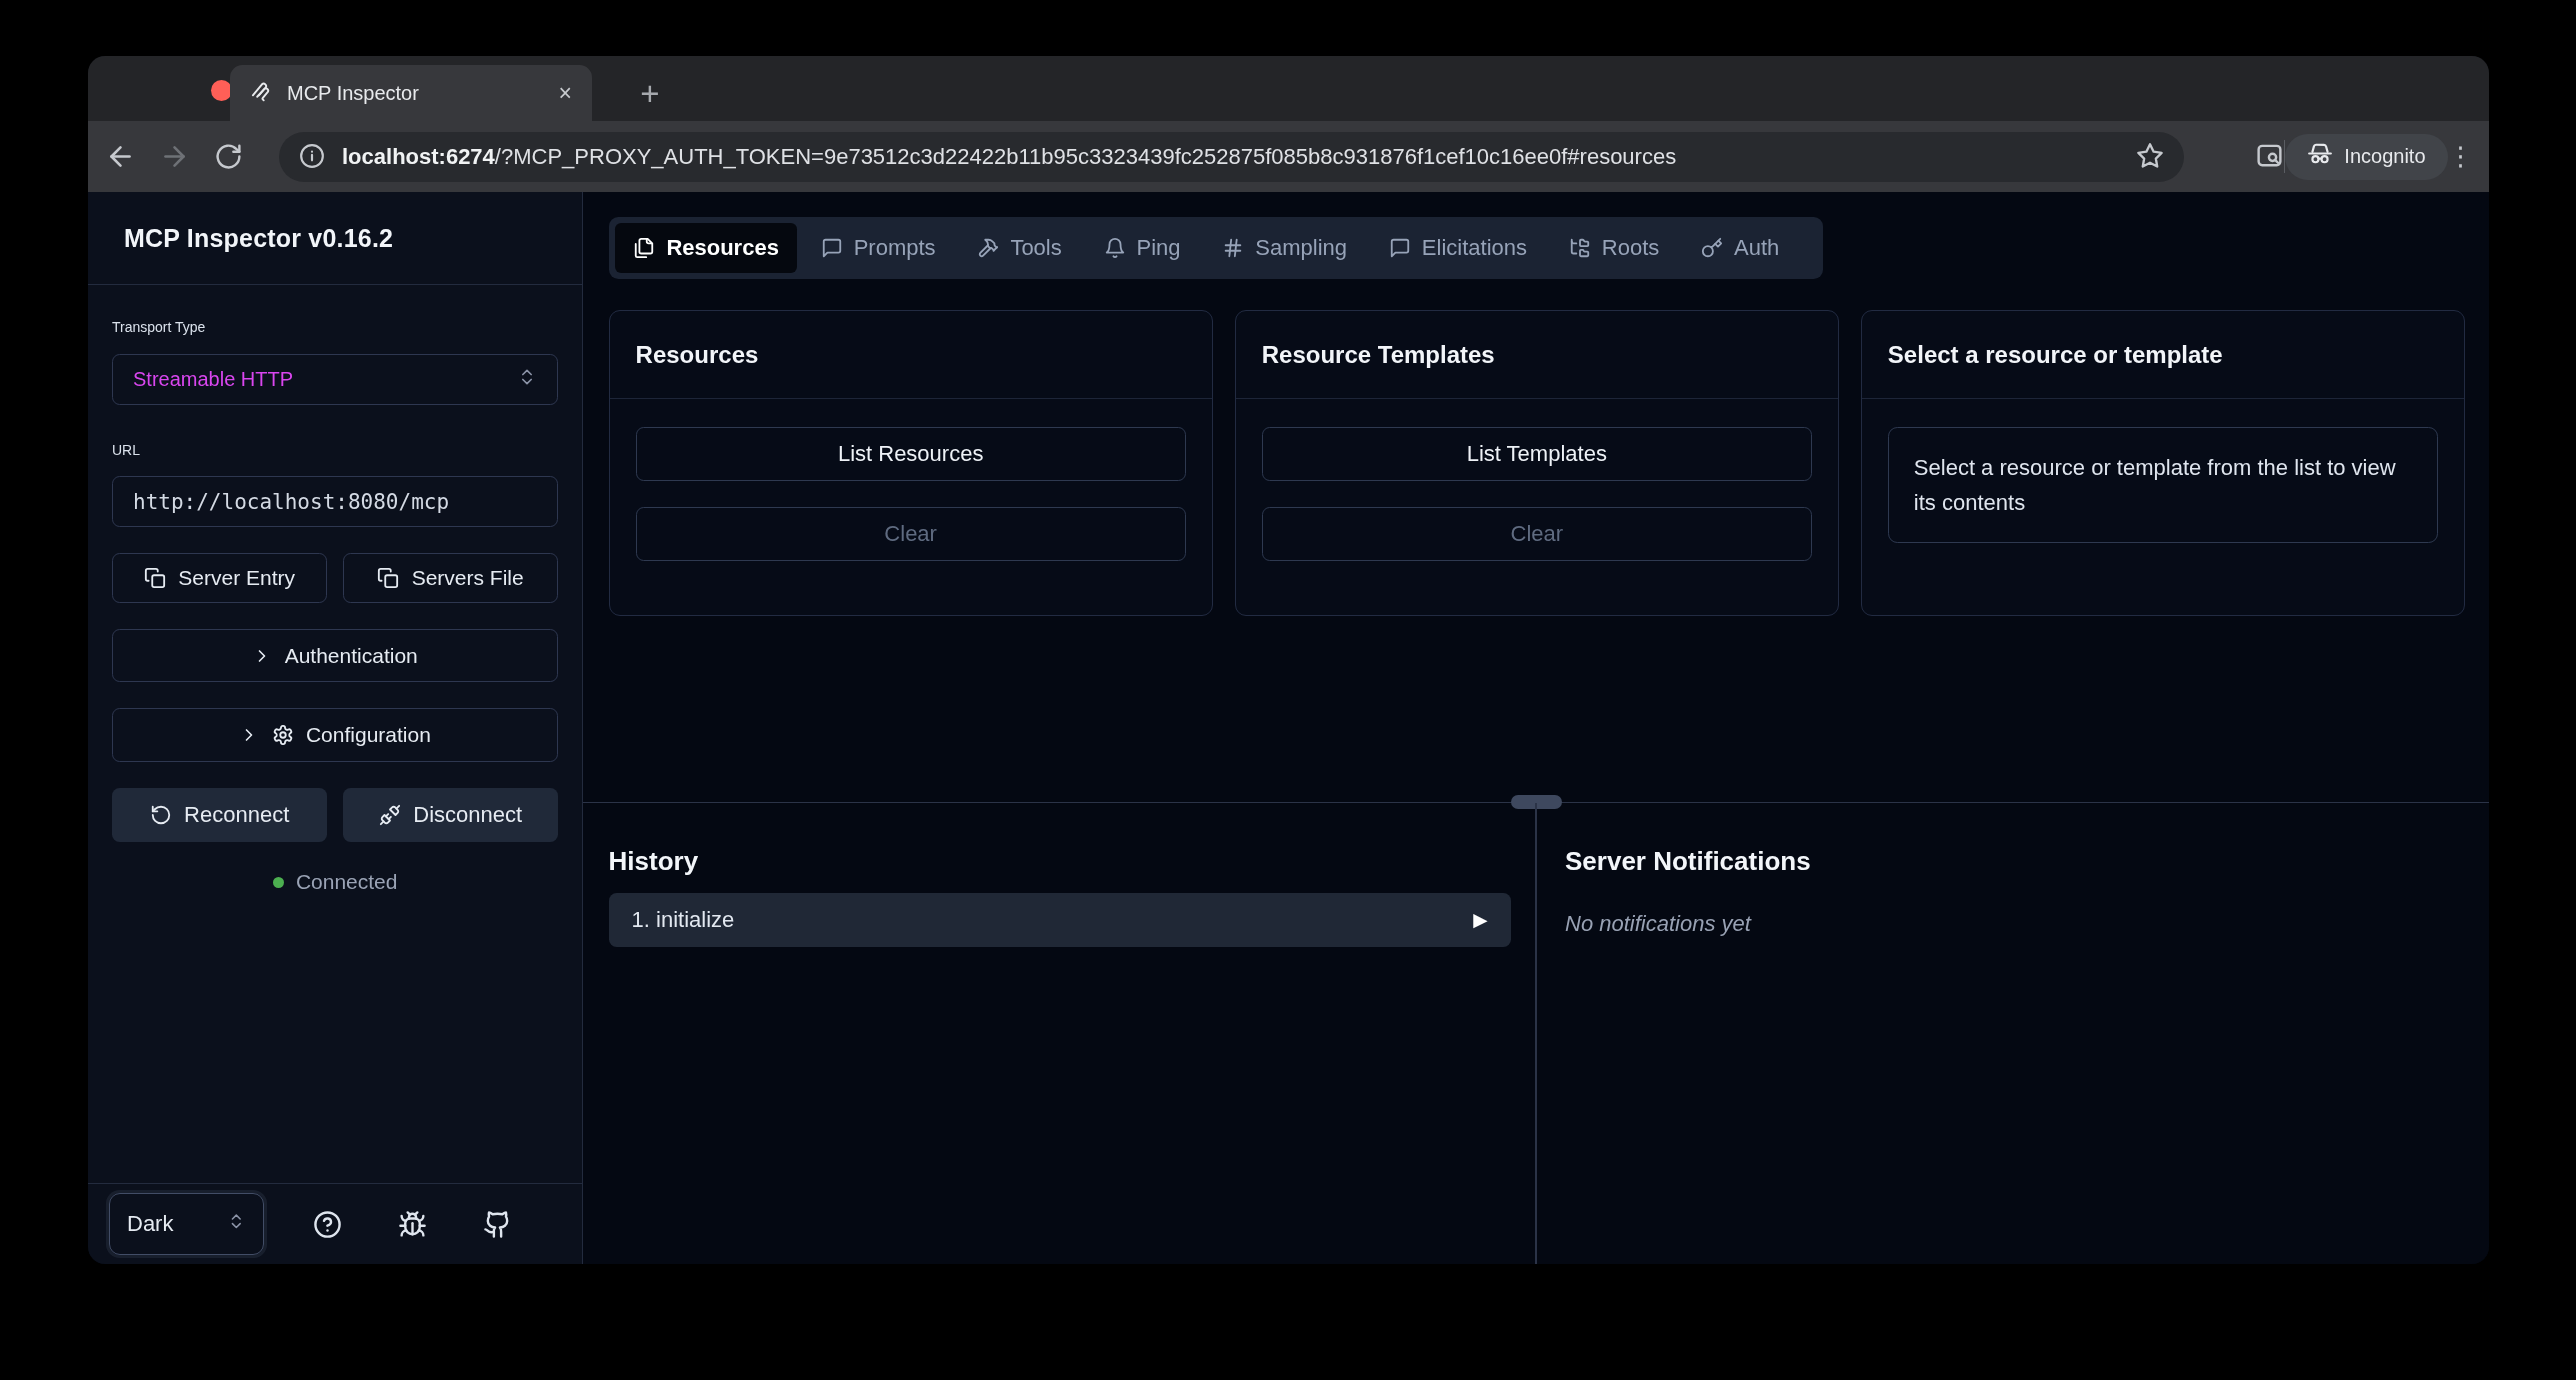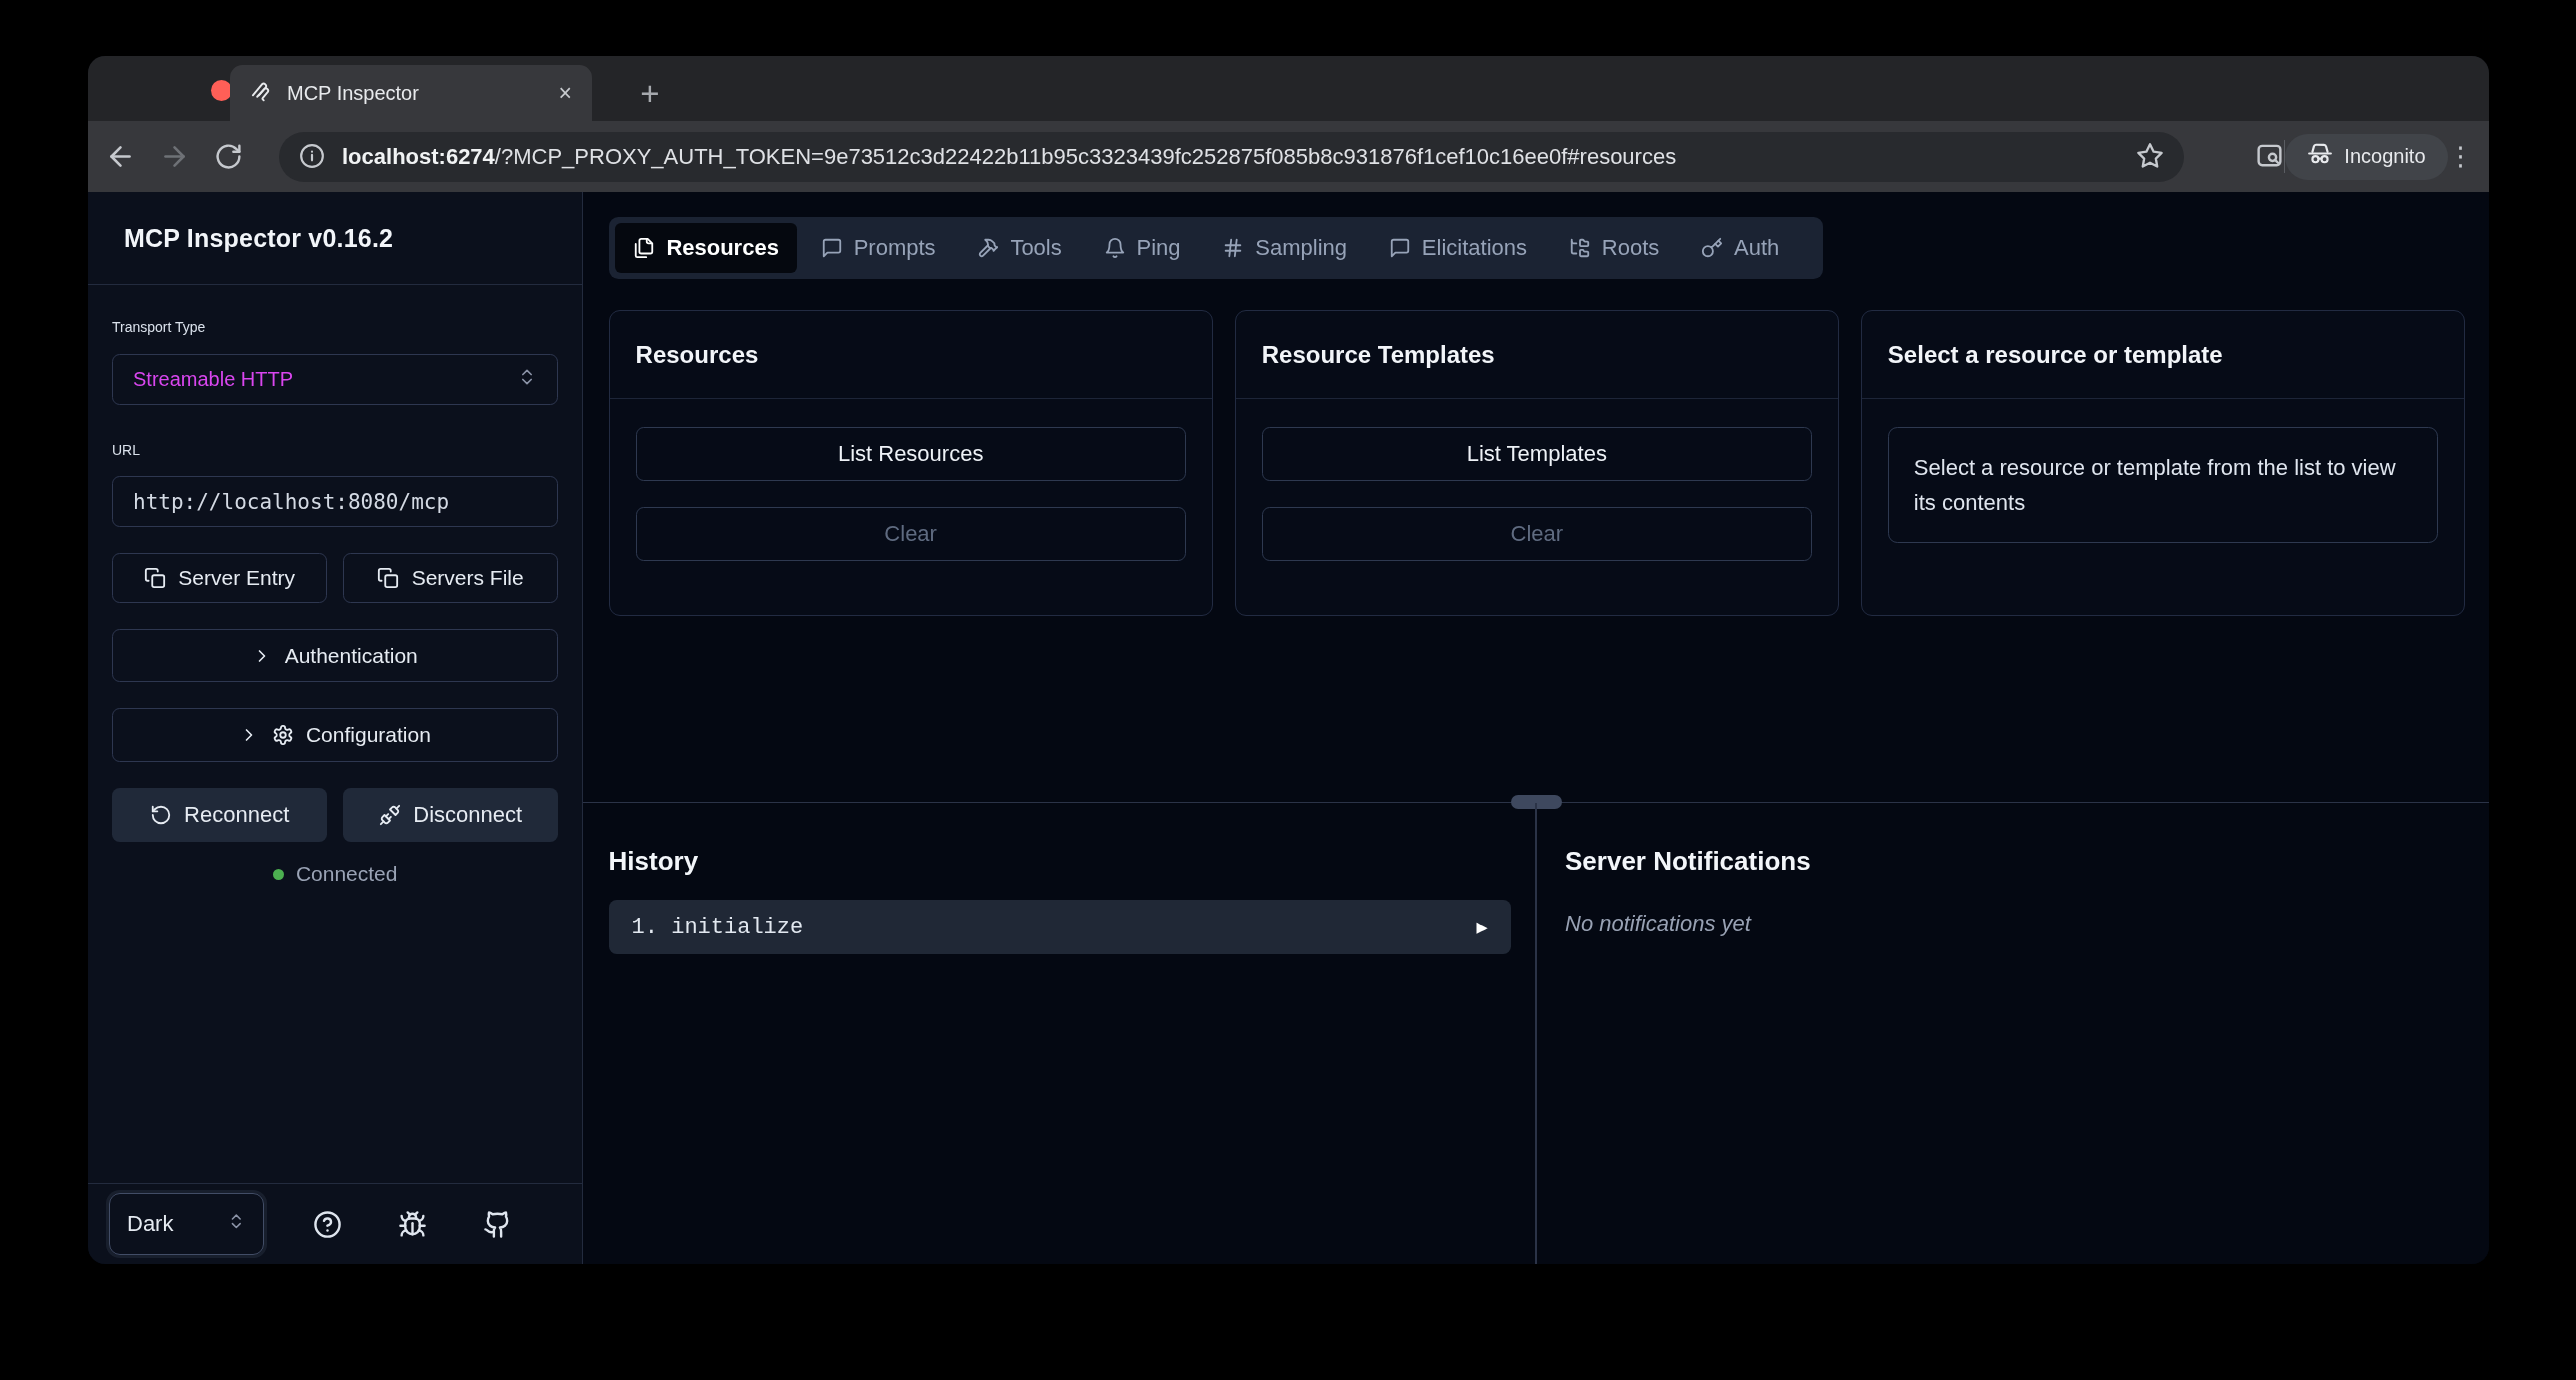--- a/index.html
+++ b/index.html
@@ -48,21 +48,21 @@
   .sb-select, .sb-input { width:100%; height:51px; border:1.5px solid #2e3750; border-radius:7.7px;
              display:flex; align-items:center; padding:0 20px; color:#d946ef; font-size:20px;
              background:transparent; justify-content:space-between; }
   .sb-input { font-family:"DejaVu Sans Mono", monospace; color:#d4dae4; font-size:21px; }
   .gap-lg { height:37px; } .gap-md { height:26px; }
   .btn-row { display:flex; gap:16px;align-items:center; }
   .btn { height:50px; border:1.5px solid #2e3750; border-radius:7.7px; background:transparent;
          color:#e6ebf2; font-size:21px; display:flex; align-items:center; justify-content:center;
          gap:12.4px; flex:1; font-family:inherit; }
   .btn.filled { background:#202939; border:none; height:54px; font-size:22px; }
-  .status { margin-top:20px; display:flex; align-items:center; justify-content:center; gap:12.4px;
+  .status { margin-top:28px; display:flex; align-items:center; justify-content:center; gap:12.4px;
             color:#9aa3b5; font-size:21px; }
   .dot { width:11px; height:11px; border-radius:50%; }
   .sb-footer { position:absolute; left:0; right:0; bottom:0; height:81px;
                border-top:1.5px solid #232b3e; display:flex; align-items:center; padding:0 21px;
                gap:0; }
   .theme-select { width:155px; height:62px; border:1.5px solid #424d66; border-radius:11px;
                   box-shadow:0 0 0 3.1px rgba(150,165,200,.10); display:flex; align-items:center;
                   justify-content:space-between; padding:0 17px; color:#e6ebf2; font-size:22px; }
   .foot-ic { width:85px; display:flex; justify-content:center; color:#dfe5ee; background:none;
              border:none; }
@@ -90,23 +90,23 @@
             font-size:22px; line-height:1.6; }
 
   .bottom { position:absolute; left:0; right:0; top:610px; bottom:0; border-top:1.5px solid #2b3347; }
   .vsep { position:absolute; left:952px; top:0; bottom:0; width:1.5px; background:#2b3347; }
   .grip { position:absolute; left:928px; top:-7.7px; width:51px; height:14px; border-radius:7px;
           background:#3e485e; }
   .pane { position:absolute; top:0; bottom:0; }
   .pane.left { left:0; width:952px; padding:43px 25.6px 0 25.6px; }
   .pane.right { left:953px; right:0; padding:43px 0 0 29px; }
   .pane-title { font-size:26px; font-weight:700; color:#f3f6fa; }
-  .history-item { margin-top:23px; width:902px; height:54px; background:#202836; border-radius:7.7px;
+  .history-item { margin-top:16px; width:902px; height:54px; background:#202836; border-radius:7.7px;
                   display:flex; align-items:center; padding:0 23px; color:#e2e8f0;
-                  font-family:Liberation Mono, monospace; font-size:22px; }
+                  font-family:Liberation Sans, sans-serif; font-size:22px; }
   .history-item .spacer { flex:1; }
   .play { color:#fff; font-size:18.6px; }
   .empty-note { margin-top:34px; font-style:italic; color:#98a1b3; font-size:22px; }
 
   svg.ic { stroke:currentColor; fill:none; stroke-width:2; stroke-linecap:round;
            stroke-linejoin:round; }
 </style>
 </head>
 <body>
 

